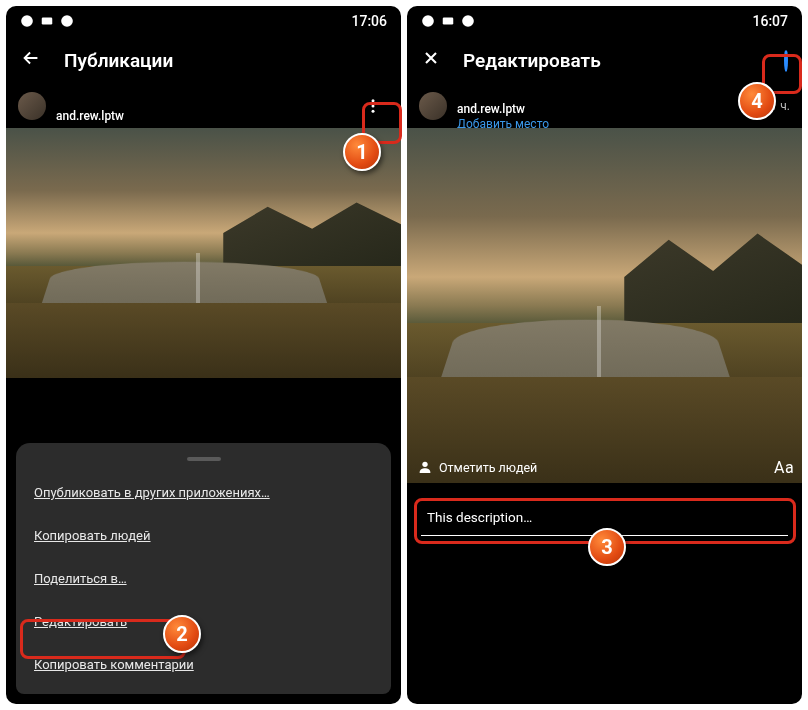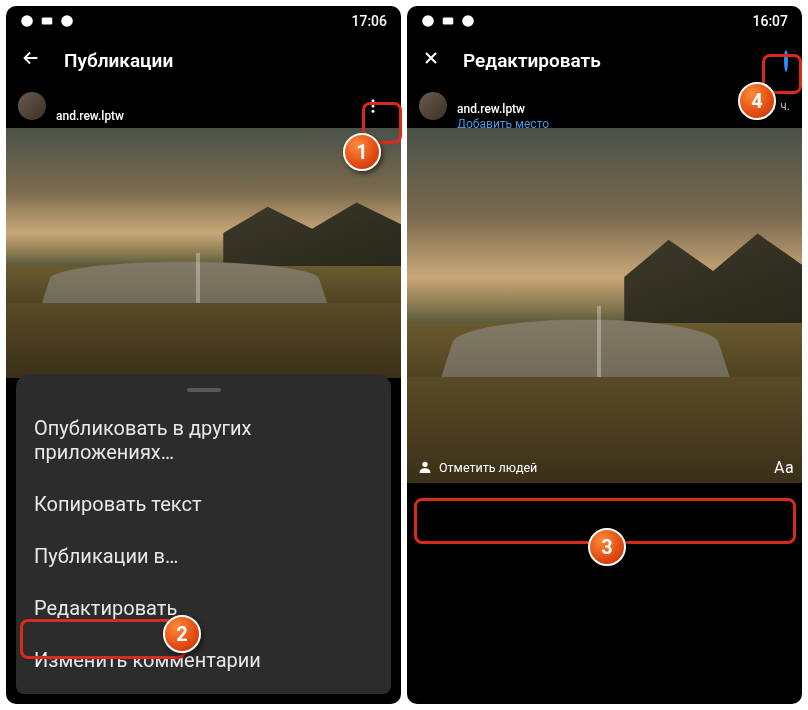--- a/index.html
+++ b/index.html
@@ -117,21 +117,22 @@
 }
 .drag-handle {
   width: 34px; height: 4px;
   background: #5a5a5a;
   border-radius: 2px;
   margin: 0 auto 10px;
 }
 .sheet-item {
   padding: 14px 18px;
   color: #e8e8e8;
-  font-size: 20px;
+  font-size: 13px;
+  text-decoration: underline;
 }
 .photo2 { height: 355px; width: 395px; }
 .overlay-actions {
   position: absolute;
   bottom: 8px; left: 10px; right: 10px;
   display: flex;
   justify-content: space-between;
   color: #fff;
   font-size: 12.5px;
 }
@@ -230,24 +231,24 @@
       <div class="mountain"></div>
       <div class="grass"></div>
       <div class="road"></div>
       <div class="roadline"></div>
       <div class="grass front"></div>
     </div>
 
     <div class="sheet">
       <div class="drag-handle"></div>
       <div class="sheet-item">Опубликовать в других приложениях…</div>
-      <div class="sheet-item">Копировать текст</div>
-      <div class="sheet-item">Публикации в…</div>
+      <div class="sheet-item">Копировать людей</div>
+      <div class="sheet-item">Поделиться в…</div>
       <div class="sheet-item">Редактировать</div>
-      <div class="sheet-item">Изменить комментарии</div>
+      <div class="sheet-item">Копировать комментарии</div>
     </div>
   </div>
 
   <div class="pane">
     <div class="status-bar">
       <div class="status-left">
         <span class="sicon">
             <svg viewBox="0 0 24 24" width="14" height="14" fill="#fff">
               <circle cx="12" cy="12" r="10"></circle>
             </svg>
@@ -305,20 +306,21 @@
               </svg>
             </span>
           <span>Отметить людей</span>
         </div>
         <div class="ov-btn">
           <span class="aa ic">Aa</span>
         </div>
       </div>
     </div>
 
+    <div class="caption-field">This description…</div>
   </div>
 </div>
 
 <div class="hl" style="left:362px; top:102px; width:40px; height:42px;"></div>
 <div class="hl" style="left:20px; top:619px; width:166px; height:40px;"></div>
 <div class="hl" style="left:414px; top:498px; width:382px; height:46px;"></div>
 <div class="hl" style="left:762px; top:54px; width:40px; height:40px;"></div>
 
 <div class="callout" style="left:343px; top:133px;">1</div>
 <div class="callout" style="left:163px; top:615px;">2</div>

